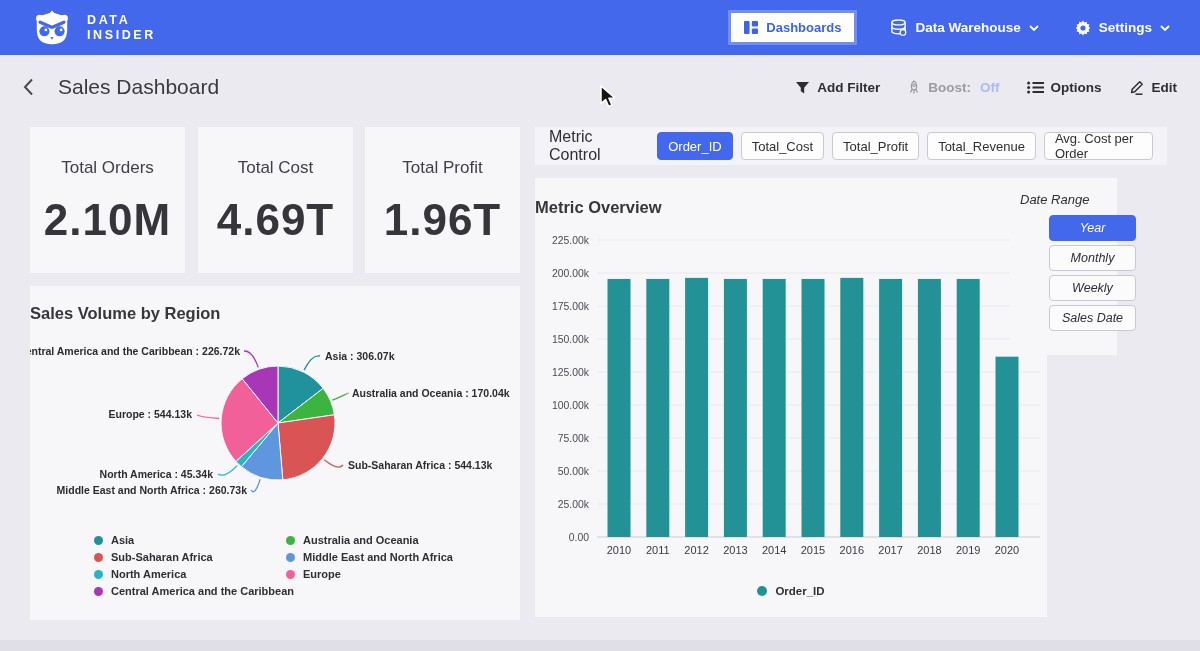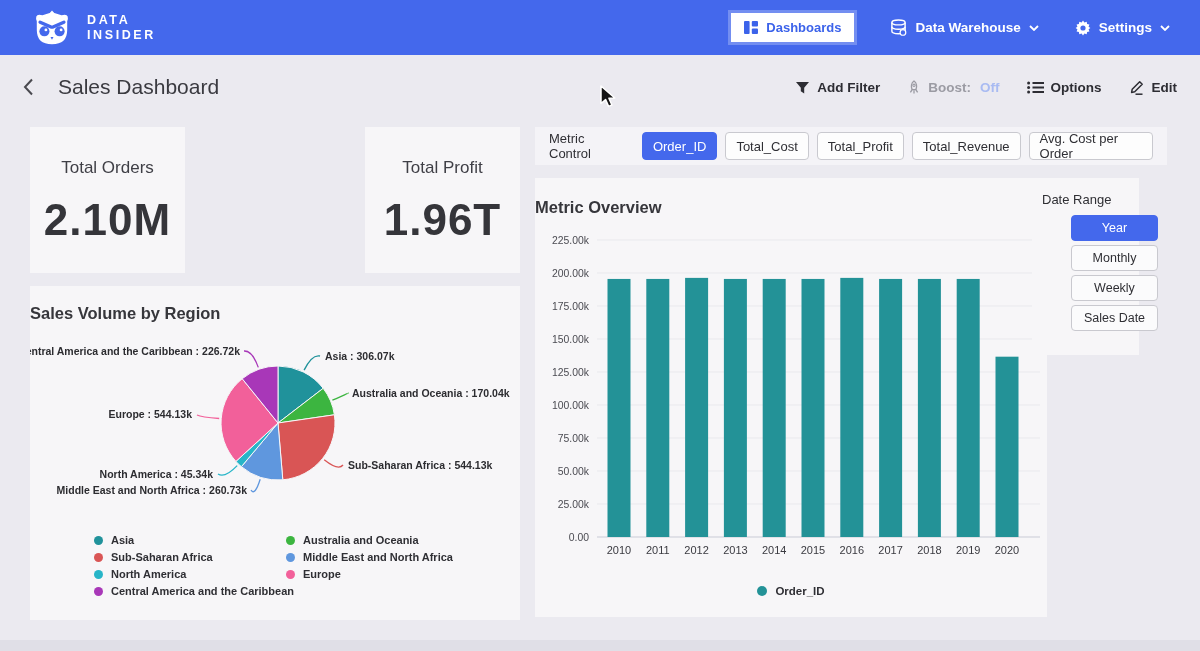--- a/index.html
+++ b/index.html
@@ -29,34 +29,34 @@
 
   
   .card{position:absolute;background:#f7f6f8;box-sizing:border-box;}
   .kpi{width:155px;height:146px;top:127px;display:flex;flex-direction:column;align-items:center;}
   .kpi-label{margin-top:31px;font-size:17px;color:#3f3f46;font-weight:500;}
   .kpi-value{margin-top:17px;font-size:44px;font-weight:bold;color:#35353a;letter-spacing:1px;}
 
   
   .metric-strip{left:535px;top:127px;width:632px;height:38px;background:#f4f3f7;
                 display:flex;align-items:center;padding:0 14px;gap:8px;}
-  .metric-label{font-size:13px;color:#2f2f34;margin-right:6px;}
+  .metric-label{font-size:16px;color:#2f2f34;margin-right:6px;}
   .chip{height:26px;display:flex;align-items:center;padding:0 10px;border-radius:4px;
         font-size:13px;color:#2f2f34;background:#fdfdfd;border:1px solid #c9c9cf;cursor:pointer;}
   .chip.selected{background:#4468ec;border-color:#4468ec;color:#fff;}
 
   
   .bar-card{left:535px;top:178px;width:512px;height:439px;}
   .chart-title{text-align:left;padding-top:20px;font-size:16.5px;color:#36363b;font-weight:700;}
   .bar-legend{position:absolute;left:0;right:0;bottom:20px;display:flex;justify-content:center;
               align-items:center;gap:8px;font-size:11.5px;font-weight:bold;color:#2f2f34;}
   .dot{display:inline-block;border-radius:50%;}
 
   
-  .date-card{left:1032px;top:178px;width:107px;height:177px;padding:10px;}
+  .date-card{left:1010px;top:178px;width:107px;height:177px;padding:10px;font-style:italic;}
   .date-label{font-size:13px;color:#2f2f34;margin:4px 0 8px 0;}
   .date-btn{width:87px;height:26px;margin-bottom:4px;display:flex;align-items:center;justify-content:center;
             border-radius:4px;font-size:12.5px;color:#2f2f34;background:#fbfbfc;border:1px solid #c9c9cf;
             box-sizing:border-box;cursor:pointer;margin-left:29px;}
   .date-btn.selected{background:#4468ec;border-color:#4468ec;color:#fff;}
 
   
   .pie-card{left:30px;top:286px;width:490px;height:334px;}
   .pie-legend-col{position:absolute;display:flex;flex-direction:column;gap:5px;}
   .legend-item{display:flex;align-items:center;gap:8px;font-size:11px;font-weight:bold;color:#2f2f34;cursor:pointer;}
@@ -163,20 +163,24 @@
           <path d="M6.5 15.2 H13.5" stroke="#2d2d33" stroke-width="1.5"></path>
         </svg>
         <span>Edit</span>
       </div>
     </div>
   </div>
 
   <div class="card kpi" style="left:30px;">
     <div class="kpi-label">Total Orders</div>
     <div class="kpi-value">2.10M</div>
+  </div>
+  <div class="card kpi" style="left:198px;">
+    <div class="kpi-label">Total Cost</div>
+    <div class="kpi-value">4.69T</div>
   </div>
   <div class="card kpi" style="left:365px;">
     <div class="kpi-label">Total Profit</div>
     <div class="kpi-value">1.96T</div>
   </div>
 
   <div class="card metric-strip">
     <span class="metric-label">Metric Control</span>
     <div id="metric-chips" style="display:flex;gap:8px;">
         <div class="chip selected">Order_ID</div>

